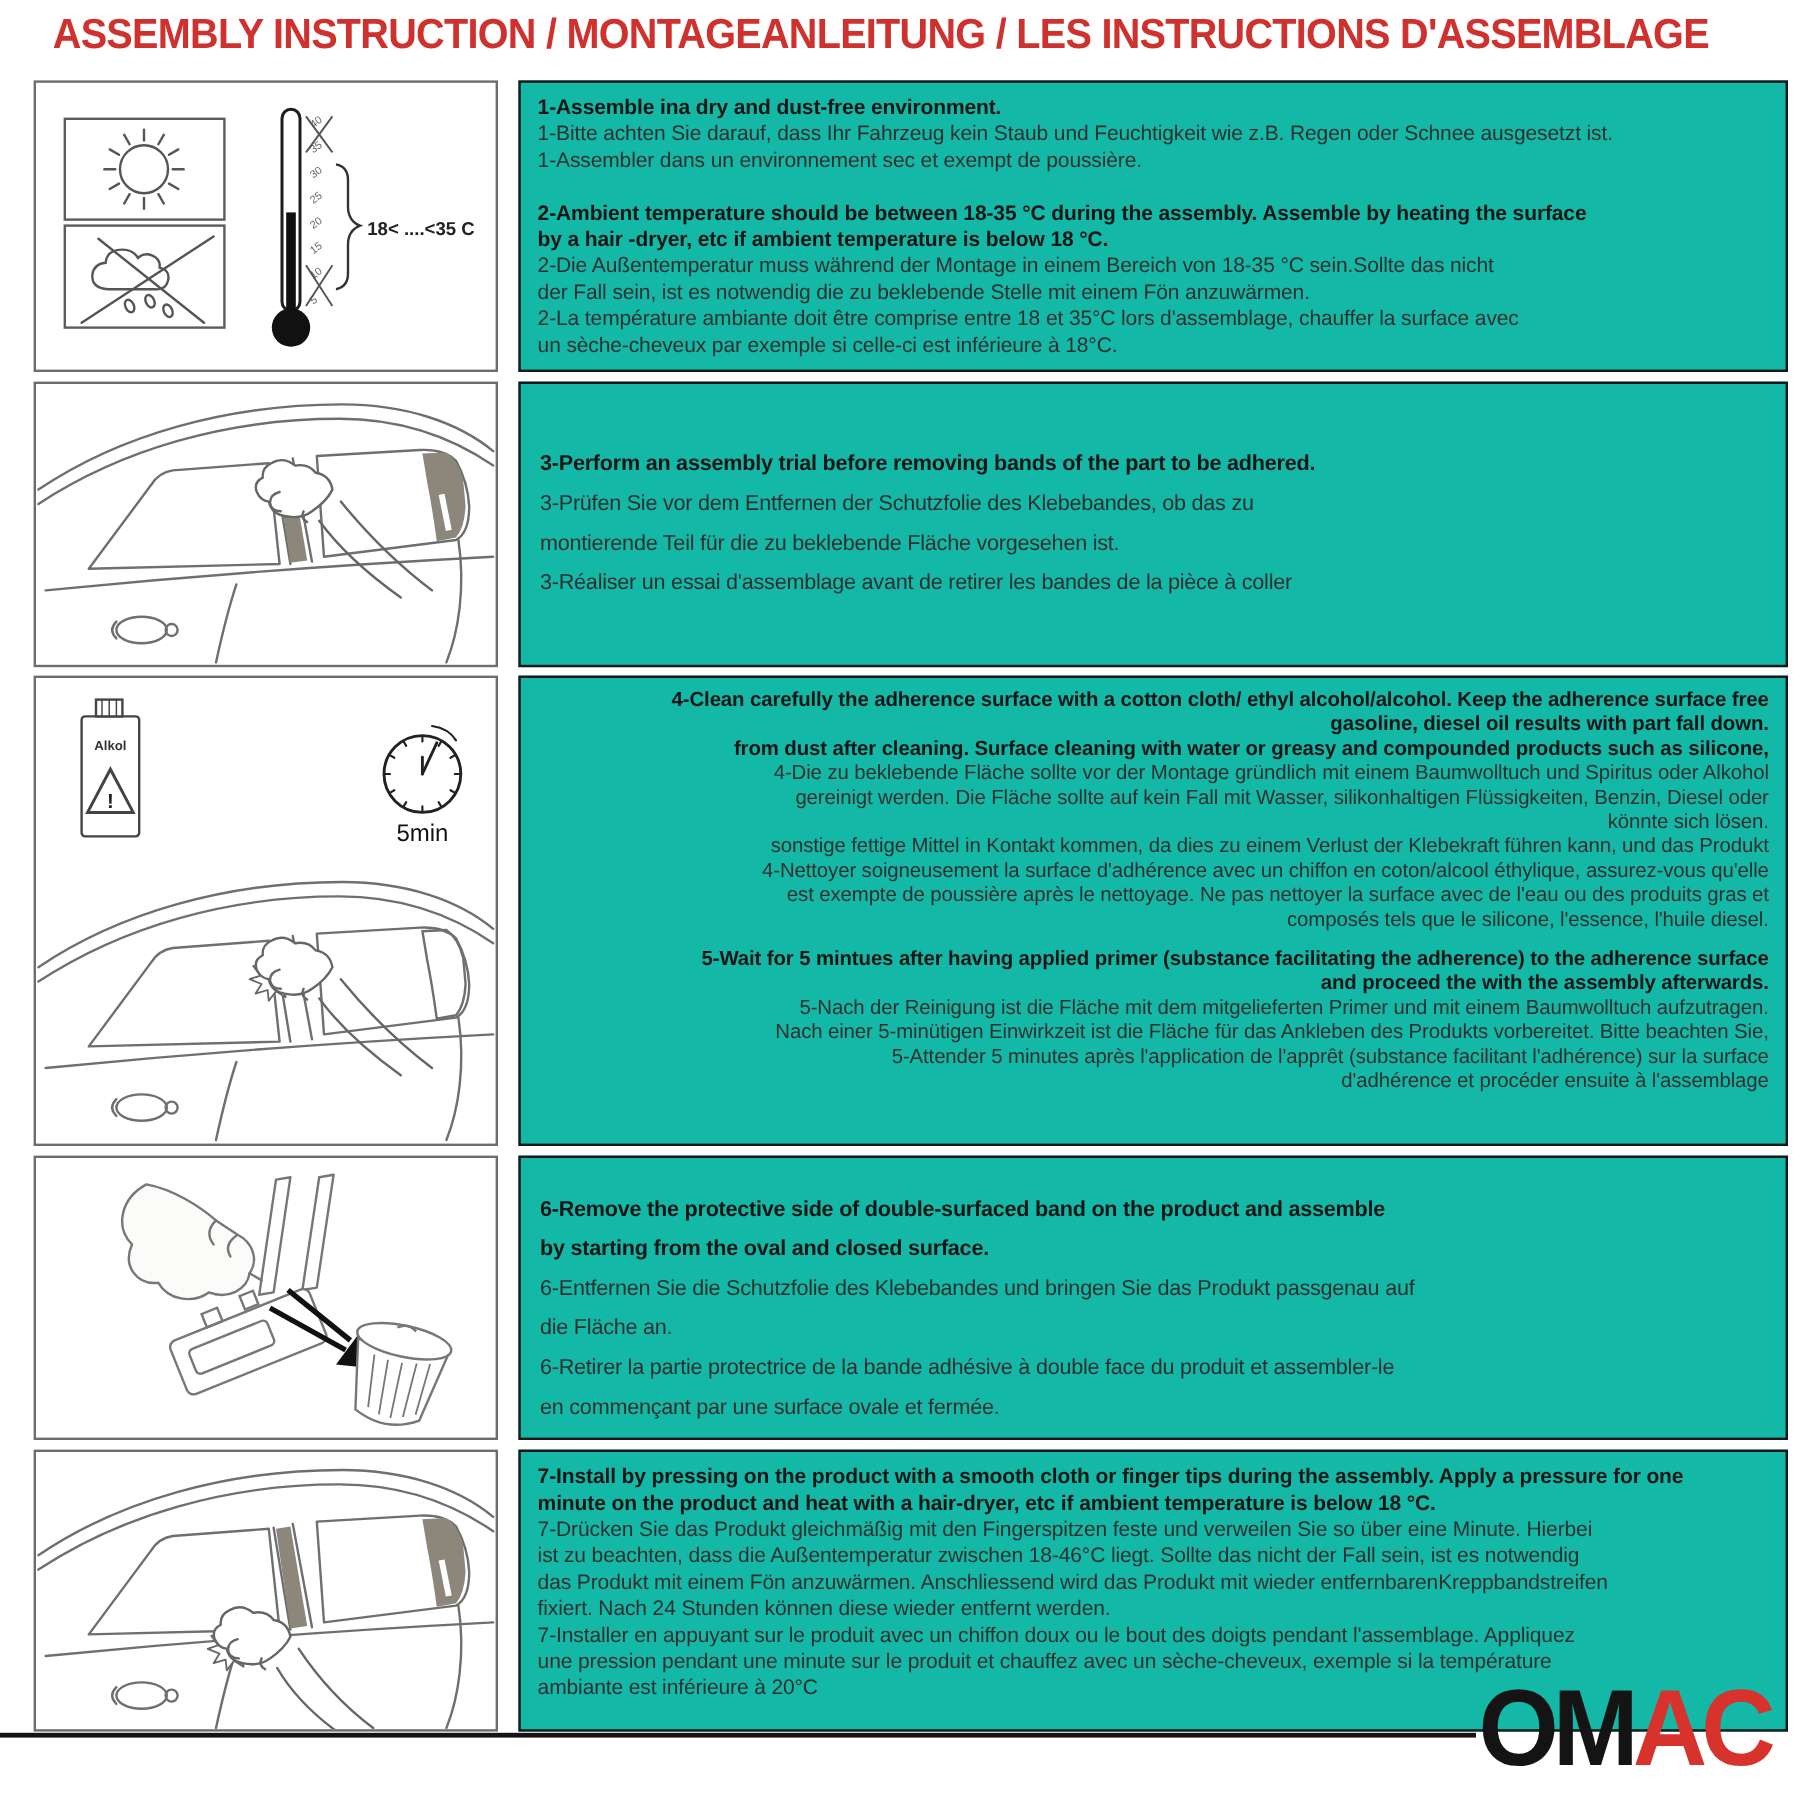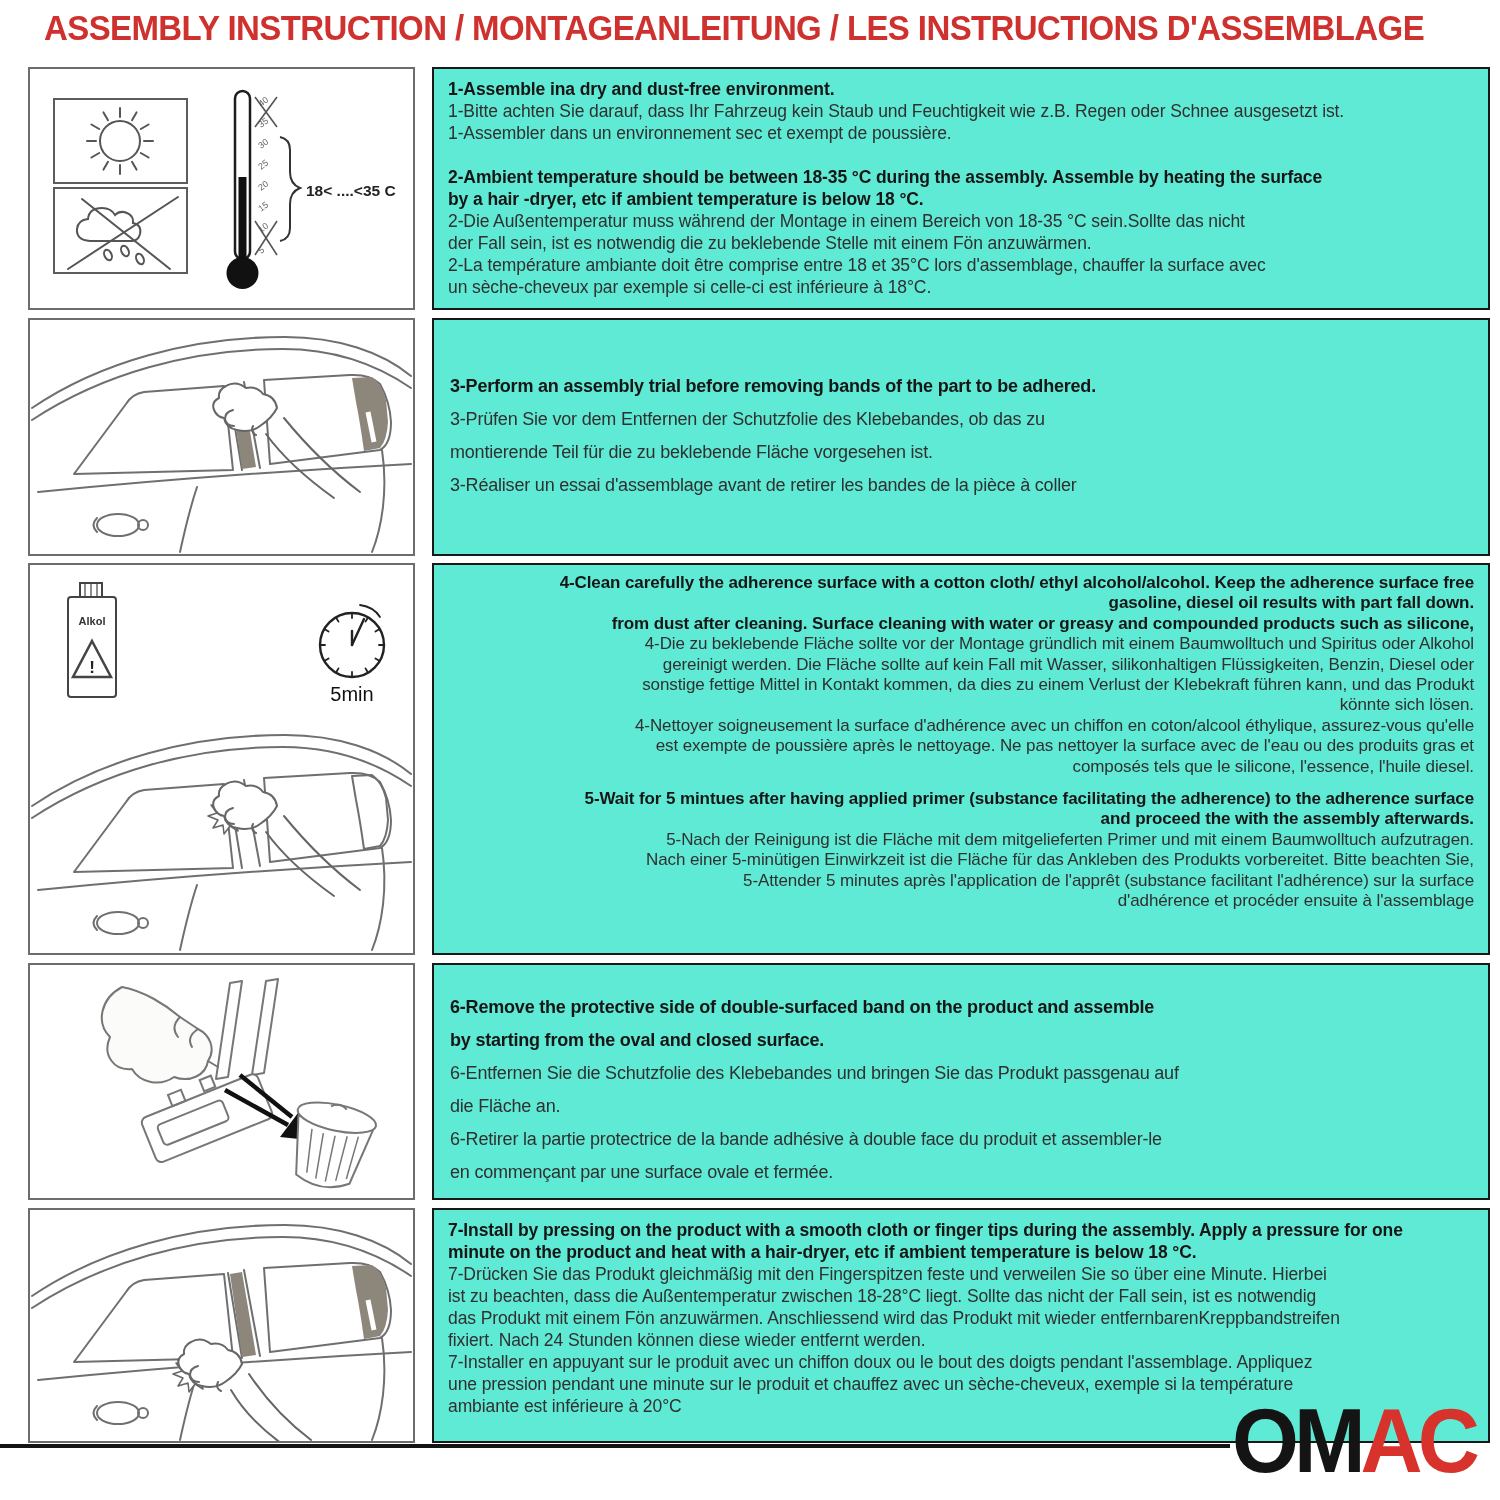--- a/index.html
+++ b/index.html
@@ -1,19 +1,19 @@
 <!DOCTYPE html>
 <html><head>
 <meta charset="utf-8">
 <style>
   html,body{margin:0;padding:0;background:#ffffff;}
   .page{position:relative;width:1500px;height:1500px;background:#fff;font-family:"Liberation Sans",sans-serif;overflow:hidden;padding-left:39px;}
   .title{position:absolute;left:44px;top:8px;font-size:33px;font-weight:bold;color:#cf312e;letter-spacing:-0.6px;white-space:nowrap;transform:scaleY(1.06);transform-origin:left top;}
   .illus{position:absolute;left:28px;width:387px;border:2px solid #6d6d6d;background:#fff;box-sizing:border-box;}
-  .textbox{position:absolute;left:432px;width:1058px;border:2.5px solid #181818;background:#5eead4;box-sizing:border-box;overflow:hidden;}
+  .textbox{position:absolute;left:432px;width:1058px;border:2.5px solid #181818;background:#14b8a6;box-sizing:border-box;overflow:hidden;}
   .r1{top:67px;height:243px}
   .r2{top:318px;height:238px}
   .r3{top:563px;height:392px}
   .r4{top:963px;height:237px}
   .r5{top:1208px;height:235px}
   .pad-sm{padding:9px 14px;}
   .pad-r3{padding:8px 14px;}
   .pad-r2{padding:50px 16px 10px 16px;}
   .pad-r4{padding:26px 16px 10px 16px;}
   .line{margin:0;white-space:nowrap;color:#222;}
@@ -200,22 +200,22 @@
         </g>
       </g>
     </svg>
   </div>
   <div class="textbox dense pad-r3 r3">
       <p class="line b">4-Clean carefully the adherence surface with a cotton cloth/ ethyl alcohol/alcohol. Keep the adherence surface free</p>
       <p class="line b">gasoline, diesel oil results with part fall down.</p>
       <p class="line b">from dust after cleaning. Surface cleaning with water or greasy and compounded products such as silicone,</p>
       <p class="line r">4-Die zu beklebende Fläche sollte vor der Montage gründlich mit einem Baumwolltuch und Spiritus oder Alkohol</p>
       <p class="line r">gereinigt werden. Die Fläche sollte auf kein Fall mit Wasser, silikonhaltigen Flüssigkeiten, Benzin, Diesel oder</p>
+      <p class="line r">könnte sich lösen.</p>
       <p class="line r">sonstige fettige Mittel in Kontakt kommen, da dies zu einem Verlust der Klebekraft führen kann, und das Produkt</p>
-      <p class="line r">könnte sich lösen.</p>
       <p class="line r">4-Nettoyer soigneusement la surface d'adhérence avec un chiffon en coton/alcool éthylique, assurez-vous qu'elle</p>
       <p class="line r">est exempte de poussière après le nettoyage. Ne pas nettoyer la surface avec de l'eau ou des produits gras et</p>
       <p class="line r">composés tels que le silicone, l'essence, l'huile diesel.</p>
       <p class="line gap"></p>
       <p class="line b">5-Wait for 5 mintues after having applied primer (substance facilitating the adherence) to the adherence surface</p>
       <p class="line b">and proceed the with the assembly afterwards.</p>
       <p class="line r">5-Nach der Reinigung ist die Fläche mit dem mitgelieferten Primer und mit einem Baumwolltuch aufzutragen.</p>
       <p class="line r">Nach einer 5-minütigen Einwirkzeit ist die Fläche für das Ankleben des Produkts vorbereitet. Bitte beachten Sie,</p>
       <p class="line r">5-Attender 5 minutes après l'application de l'apprêt (substance facilitant l'adhérence) sur la surface</p>
       <p class="line r">d'adhérence et procéder ensuite à l'assemblage</p>
@@ -295,21 +295,21 @@
         <path d="M223,104 q-3,6 3,9" fill="none"></path>
         <path d="M254,96 C270,120 292,144 316,162" fill="none"></path>
         <path d="M236,112 C250,136 270,154 290,168" fill="none"></path>
       </g>
     </svg>
   </div>
   <div class="textbox small pad-sm r5">
       <p class="line b">7-Install by pressing on the product with a smooth cloth or finger tips during the assembly. Apply a pressure for one</p>
       <p class="line b">minute on the product and heat with a hair-dryer, etc if ambient temperature is below 18 °C.</p>
       <p class="line r">7-Drücken Sie das Produkt gleichmäßig mit den Fingerspitzen feste und verweilen Sie so über eine Minute. Hierbei</p>
-      <p class="line r">ist zu beachten, dass die Außentemperatur zwischen 18-28°C liegt. Sollte das nicht der Fall sein, ist es notwendig</p>
+      <p class="line r">ist zu beachten, dass die Außentemperatur zwischen 18-46°C liegt. Sollte das nicht der Fall sein, ist es notwendig</p>
       <p class="line r">das Produkt mit einem Fön anzuwärmen. Anschliessend wird das Produkt mit wieder entfernbarenKreppbandstreifen</p>
       <p class="line r">fixiert. Nach 24 Stunden können diese wieder entfernt werden.</p>
       <p class="line r">7-Installer en appuyant sur le produit avec un chiffon doux ou le bout des doigts pendant l'assemblage. Appliquez</p>
       <p class="line r">une pression pendant une minute sur le produit et chauffez avec un sèche-cheveux, exemple si la température</p>
       <p class="line r">ambiante est inférieure à 20°C</p>
     </div>
 
   <div class="footer-rule"></div>
   <div class="logo"><span class="blk">OM</span><span class="red">AC</span></div>
 

